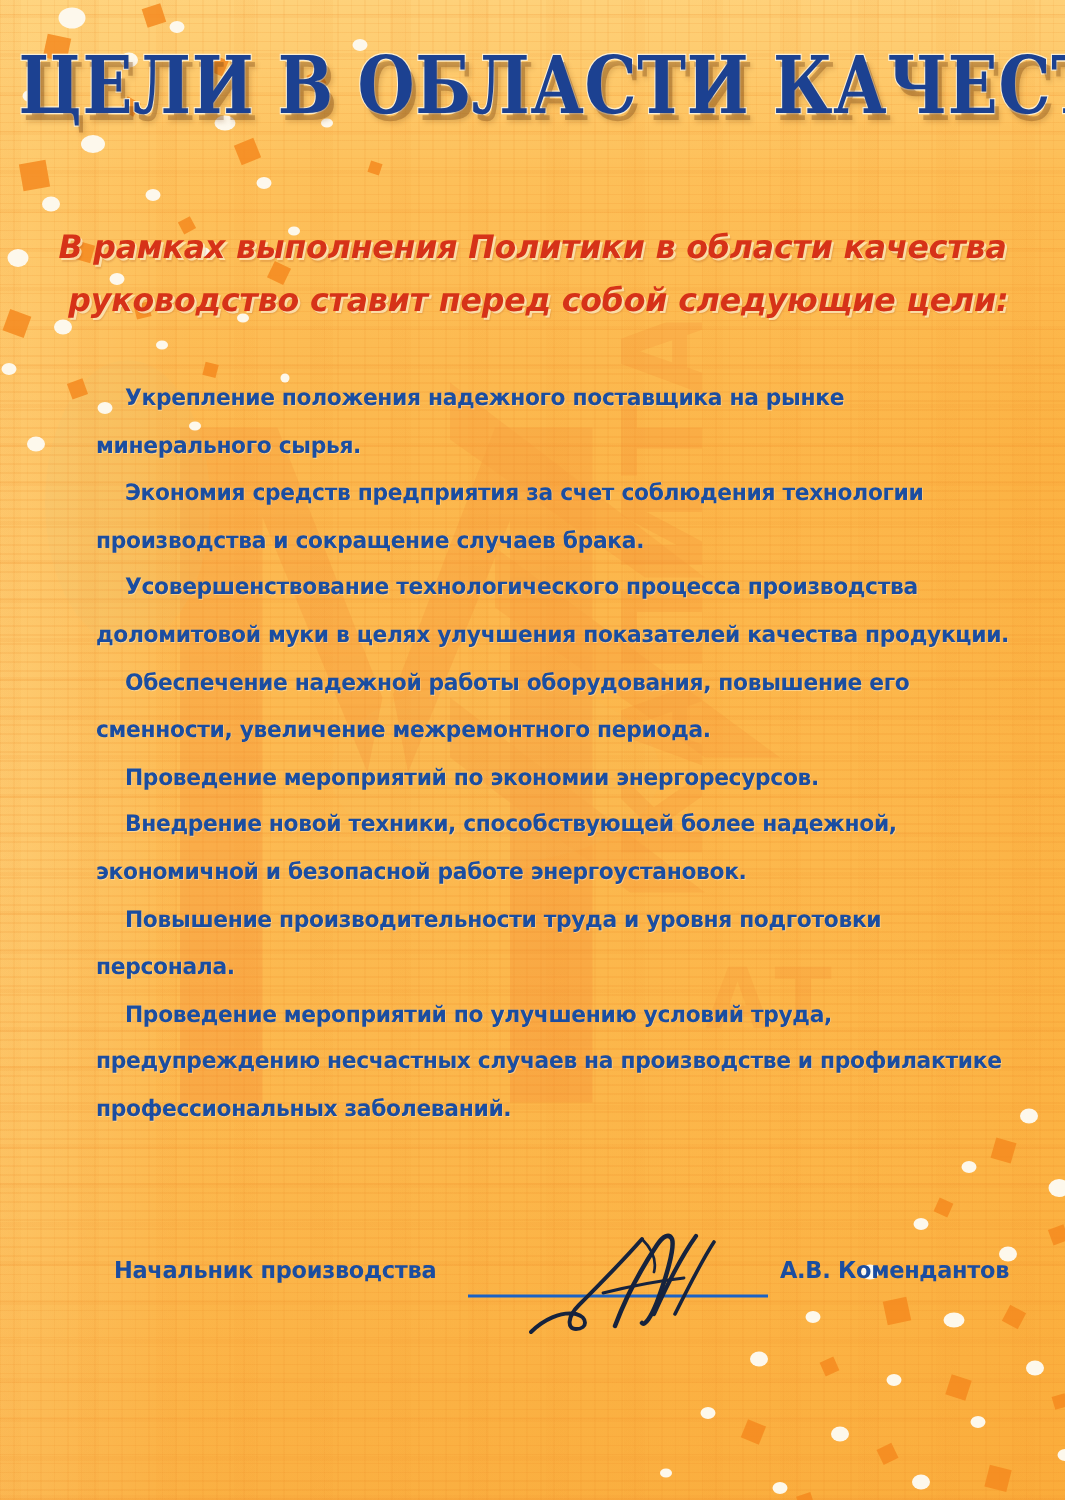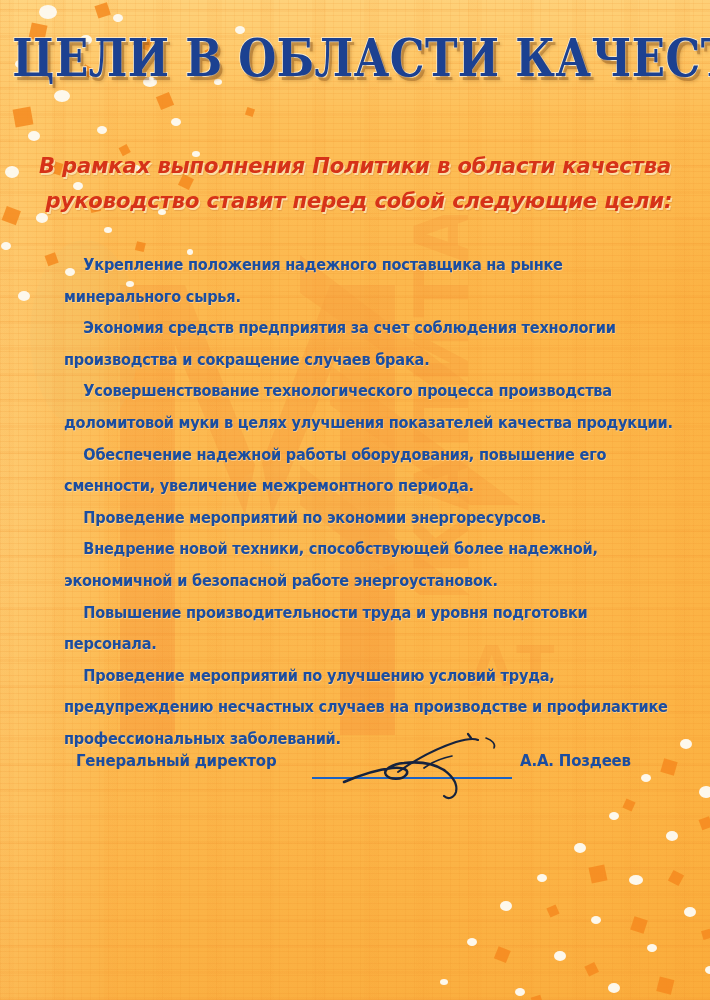--- a/index.html
+++ b/index.html
@@ -353,32 +353,32 @@
     <p class="goal">Укрепление положения надежного поставщика на рынке минерального сырья.</p>
     <p class="goal">Экономия средств предприятия за счет соблюдения технологии производства и сокращение случаев брака.</p>
     <p class="goal">Усовершенствование технологического процесса  производства доломитовой муки в целях улучшения показателей качества продукции.</p>
     <p class="goal">Обеспечение надежной работы оборудования, повышение его сменности, увеличение межремонтного периода.</p>
     <p class="goal">Проведение мероприятий по экономии энергоресурсов.</p>
     <p class="goal">Внедрение новой техники, способствующей более надежной, экономичной и безопасной работе энергоустановок.</p>
     <p class="goal">Повышение производительности труда и уровня подготовки персонала.</p>
     <p class="goal">Проведение мероприятий по улучшению условий труда, предупреждению несчастных случаев на производстве и профилактике профессиональных заболеваний.</p>
   </div>
 
-  <div class="sig-row sig-row-1">
-    <span class="sig-title">Генеральный директор</span>
+
+  <div class="sig-row sig-row-2">
+    <span class="sig-title">Начальник производства</span>
     <div class="sig-line-box">
       <div class="sig-rule"></div>
       <svg class="sig-ink" viewBox="0 0 170 74">
         <g fill="none" stroke="#16233e" stroke-linecap="round" stroke-linejoin="round">
-          <path d="M4,50 C18,44 34,38 52,36 C64,35 70,38 66,43 C62,48 50,48 46,43 C42,38 52,32 64,31 C82,29 96,33 104,38" stroke-width="2.6"></path>
-          <path d="M58,40 C72,30 92,18 116,10 C126,7 134,6 138,8" stroke-width="2.1"></path>
-          <path d="M104,38 C112,44 118,52 116,60 C114,66 108,68 104,64" stroke-width="2.2"></path>
-          <path d="M84,36 C92,30 102,26 112,24" stroke-width="1.7"></path>
-          <path d="M128,2 L131,6" stroke-width="2.2"></path>
-          <path d="M146,6 C152,8 156,12 154,16" stroke-width="1.6"></path>
+          <path d="M14,70 C22,62 34,56 44,58 C52,60 52,68 44,68 C38,68 38,60 46,52 C58,40 74,24 88,8" stroke-width="2.6"></path>
+          <path d="M70,66 C76,50 86,30 98,12 C102,6 106,4 108,8 C110,14 104,34 98,50 C94,60 90,66 88,64" stroke-width="3.0"></path>
+          <path d="M96,58 C104,40 114,20 124,6" stroke-width="2.8"></path>
+          <path d="M110,58 C118,42 128,22 136,10" stroke-width="2.4"></path>
+          <path d="M62,44 C78,40 98,36 116,34" stroke-width="1.9"></path>
+          <path d="M88,8 C94,14 98,22 96,30" stroke-width="1.8"></path>
         </g>
       </svg>
     </div>
-    <span class="sig-name">А.А. Поздеев</span>
+    <span class="sig-name">А.В. Комендантов</span>
   </div>
 
-
 </div>
 
 </body></html>

